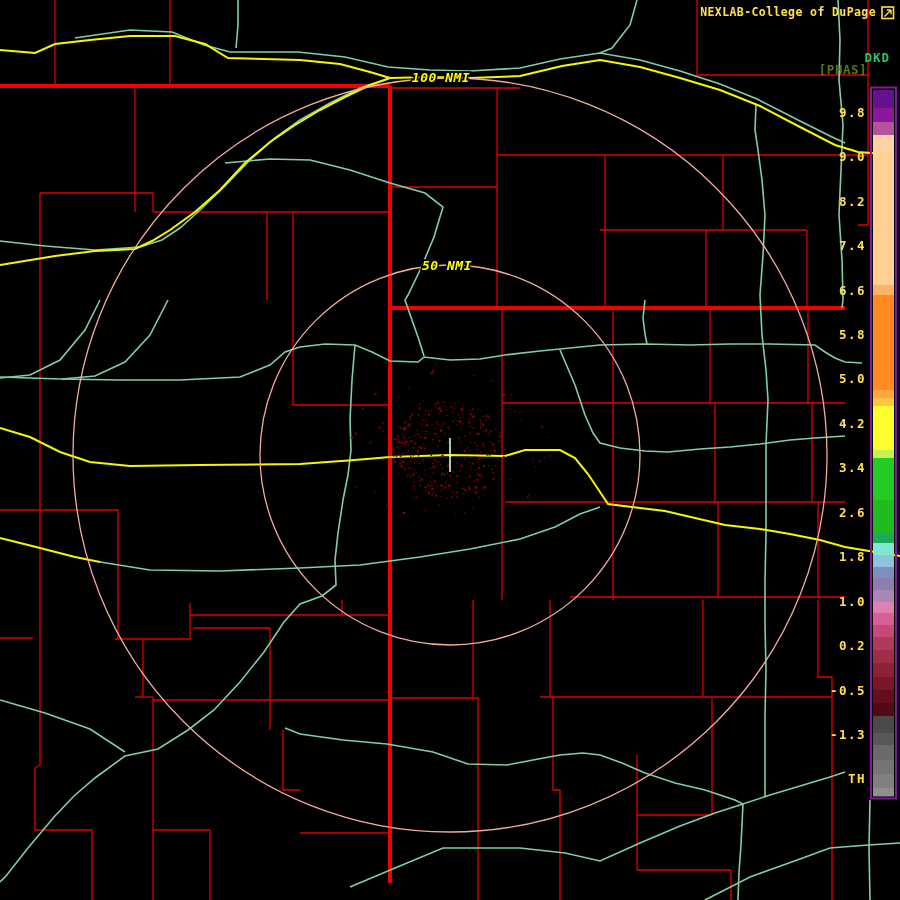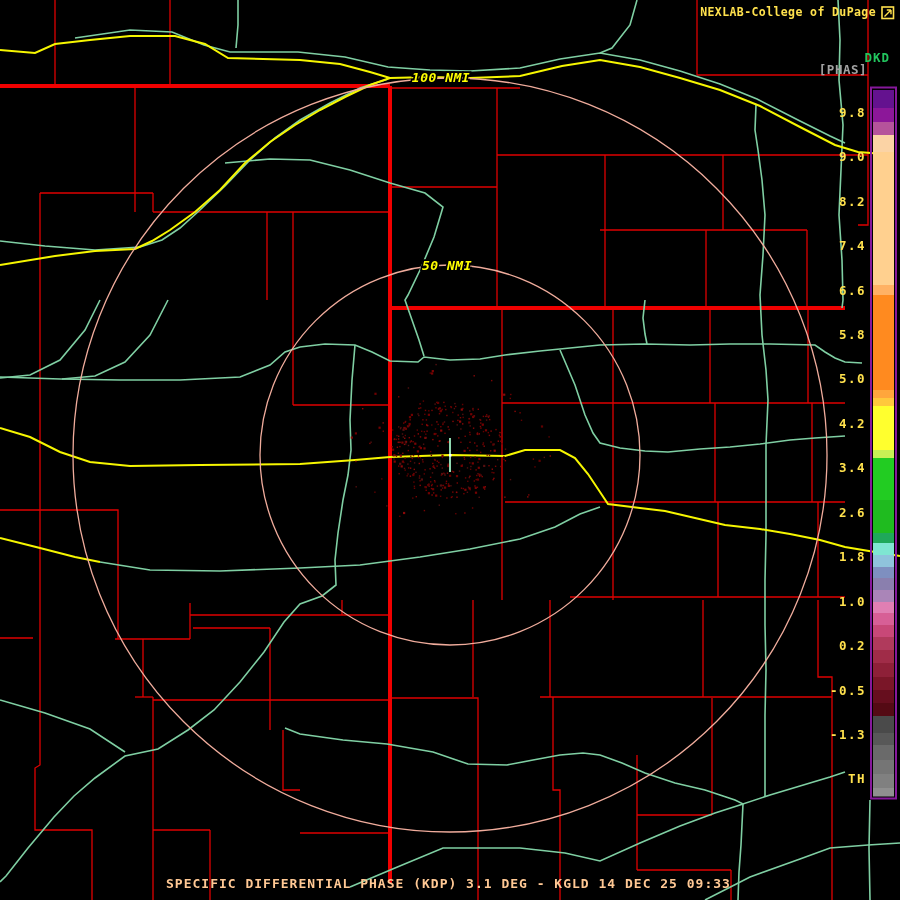--- a/index.html
+++ b/index.html
@@ -617,15 +617,14 @@
     </svg>
 
   <div class="ovl" id="hdr-title" style="color: rgb(255, 225, 77);">NEXLAB-College of DuPage</div>
   <span id="hdr-logo">
     <svg width="14" height="14" viewBox="0 0 14 14">
       <rect x="1" y="1" width="11.5" height="11.5" fill="none" stroke="#FFE14D" stroke-width="1.6"></rect>
       <path d="M3.5 10.5 L10 4 M10 4 h-4.2 M10 4 v4.2" fill="none" stroke="#FFE14D" stroke-width="1.4"></path>
     </svg>
   </span>
   <div class="ovl" id="hdr-code" style="color: #22c55e;">DKD</div>
-  <div class="ovl" id="hdr-tag" style="color: #a3a3a3; margin-left: 22px;">[PHAS]</div>
-  <div class="ovl" id="ftr" style="color: rgb(255, 200, 148);">SPECIFIC DIFFERENTIAL PHASE (KDP) 3.1 DEG - KGLD 14 DEC 25 09:33</div>
+  <div class="ovl" id="hdr-tag" style="color: #4d7c0f; margin-left: 22px;">[PHAS]</div>
 </div>
 
 </body></html>

